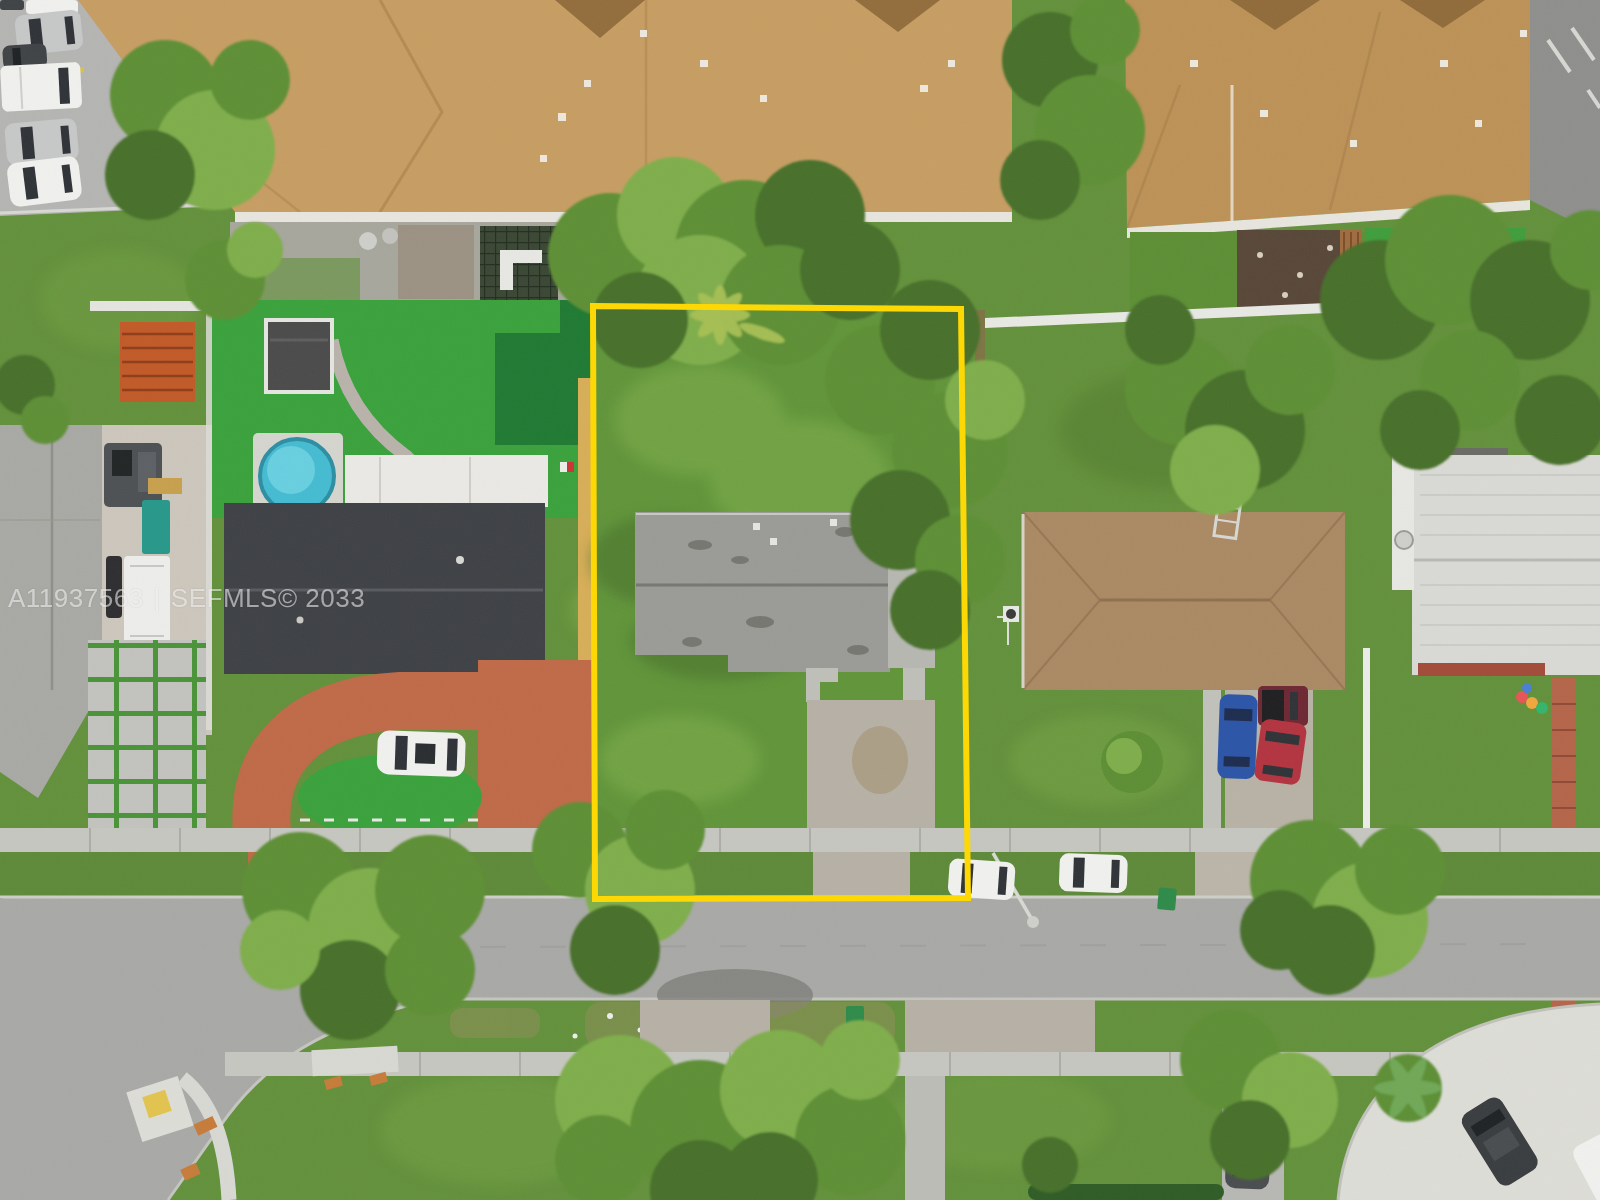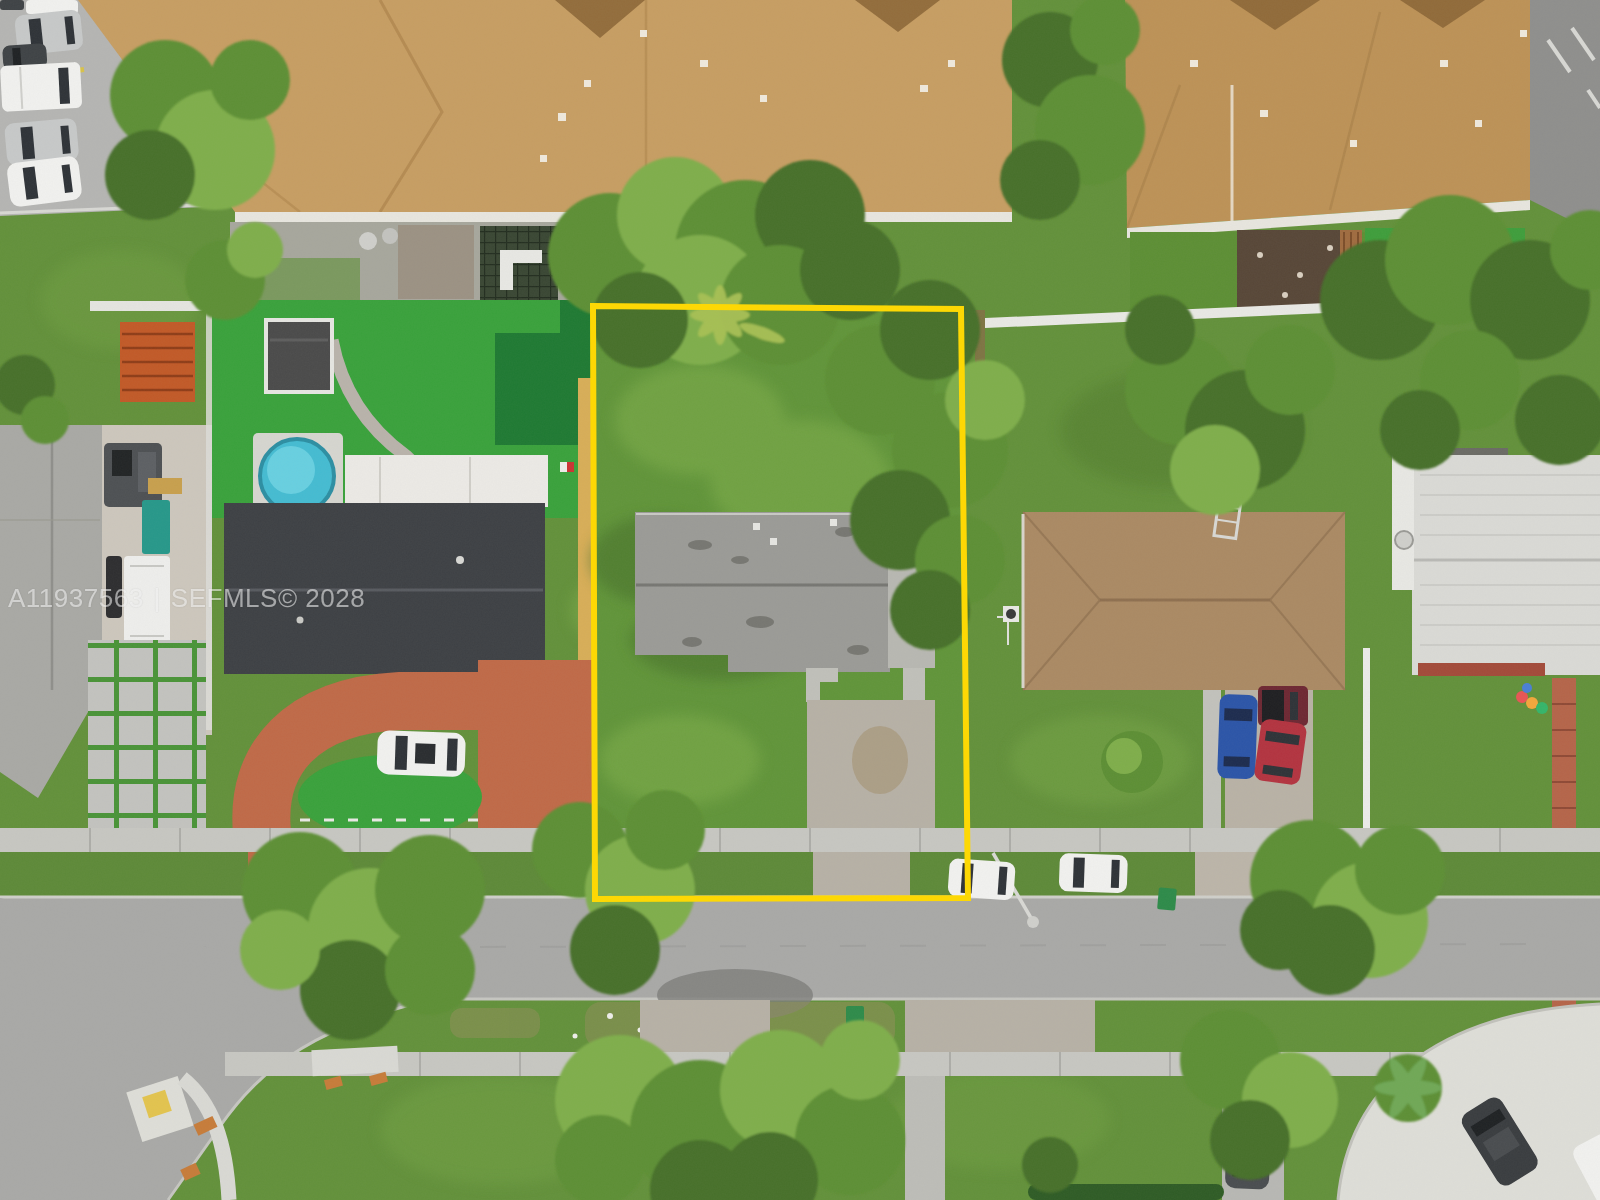--- a/index.html
+++ b/index.html
@@ -570,15 +570,15 @@
           </g>
     </g>
   </g>
 
   <polygon points="593,306 961,309 968,898 595,899" class="boundary"></polygon>
 
   <rect x="0" y="0" width="1600" height="1200" filter="url(#grain)" opacity=".10"></rect>
 </svg>
 
 <div class="watermark">
-  <span>A11937563</span><span class="sep">|</span><span>SEFMLS© 2028</span>
+  <span>A11937563</span><span class="sep">|</span><span>SEFMLS© 2033</span>
 </div>
 </div>
 
 </body></html>

